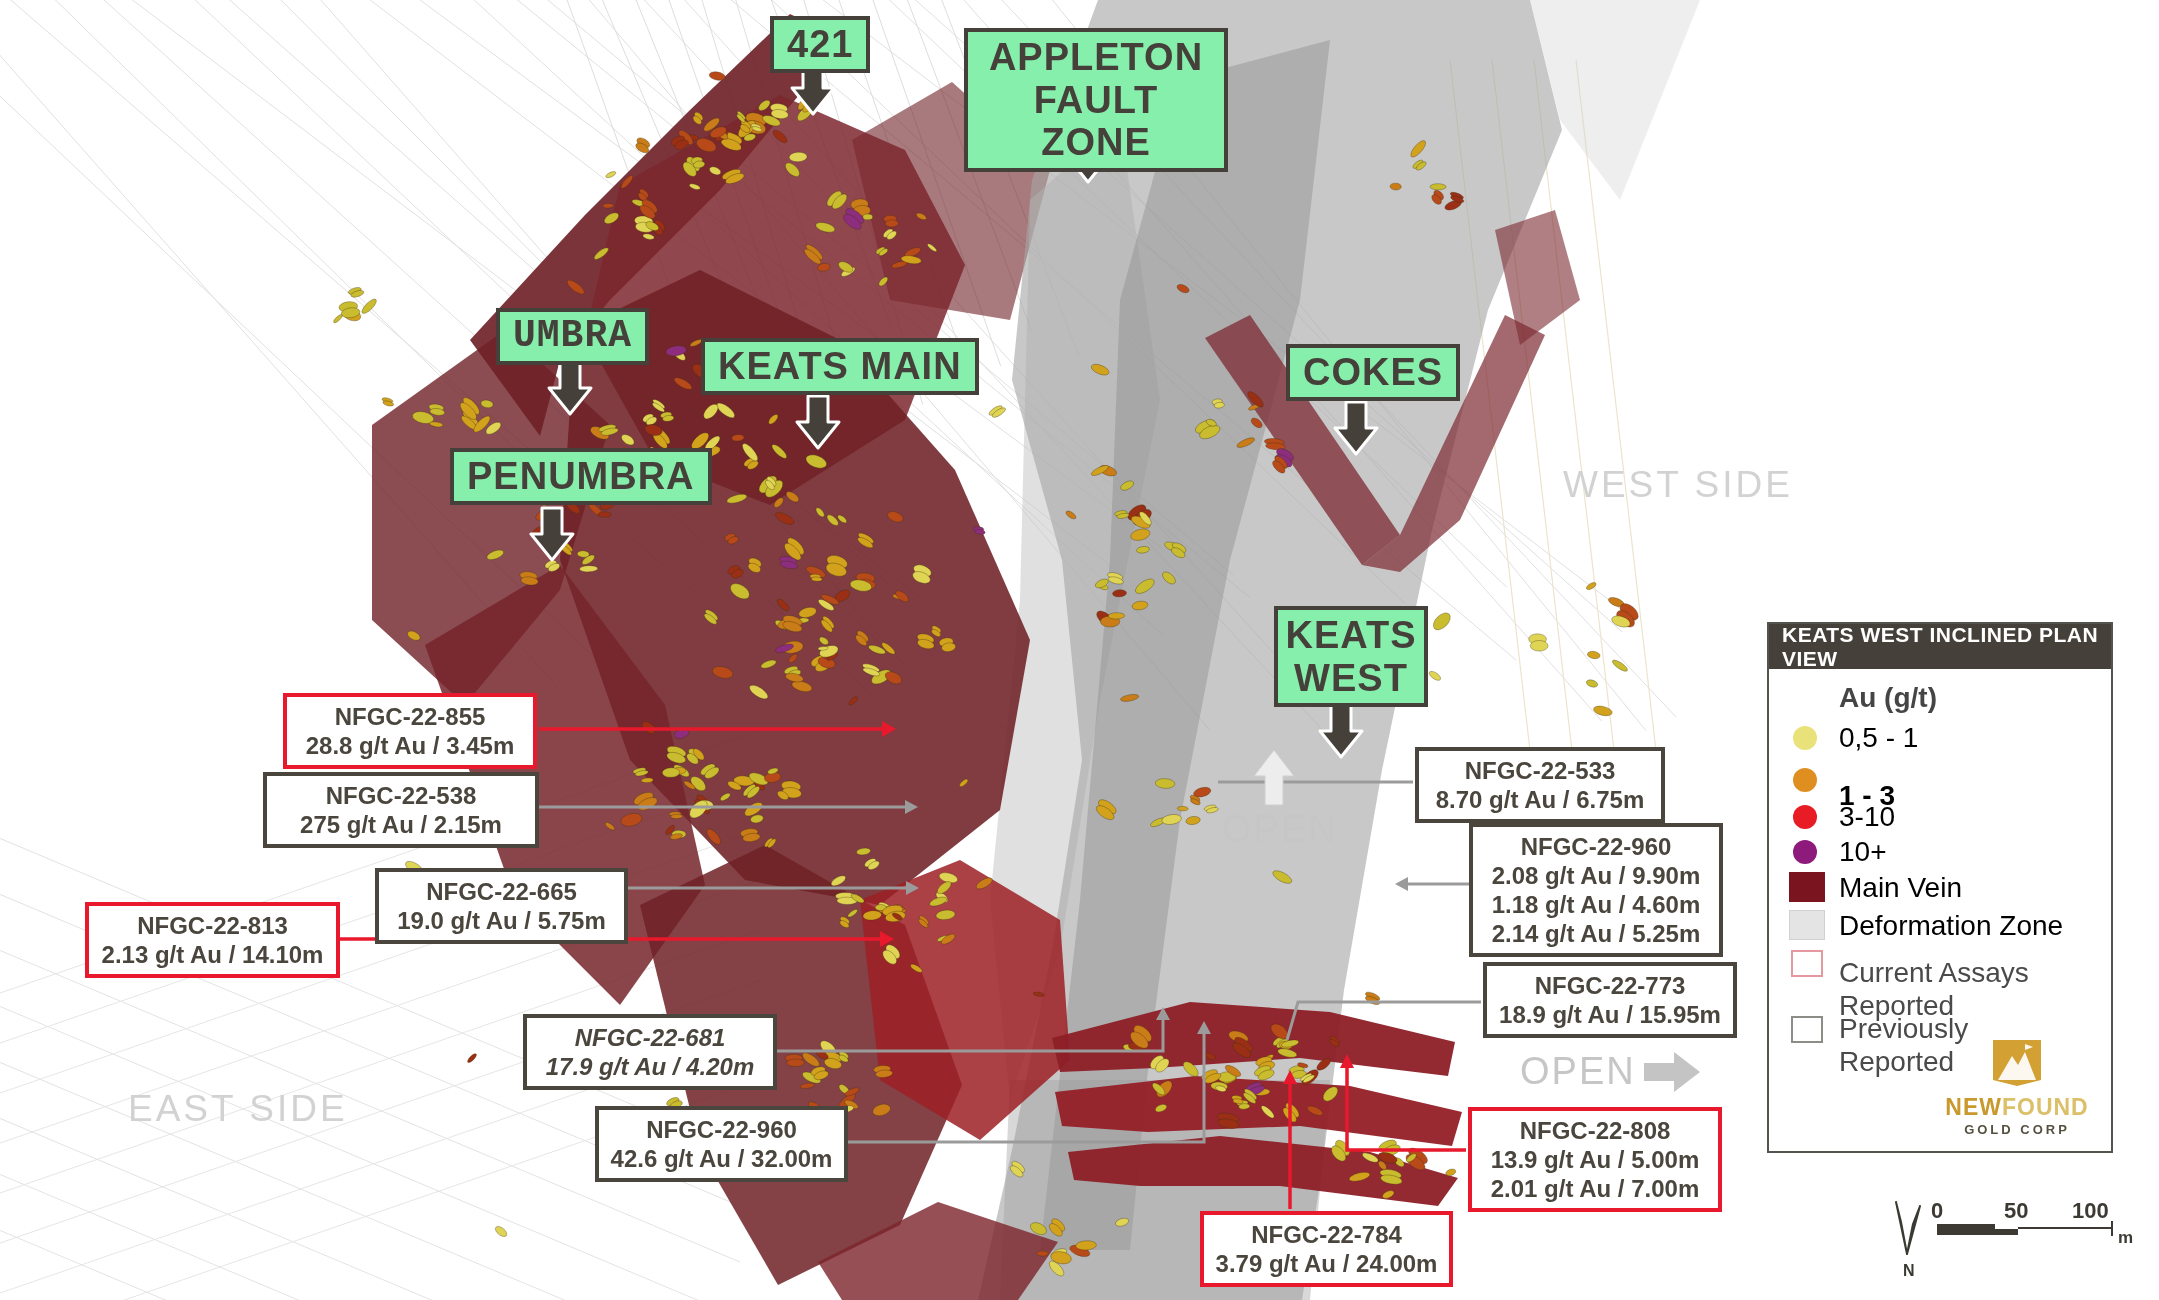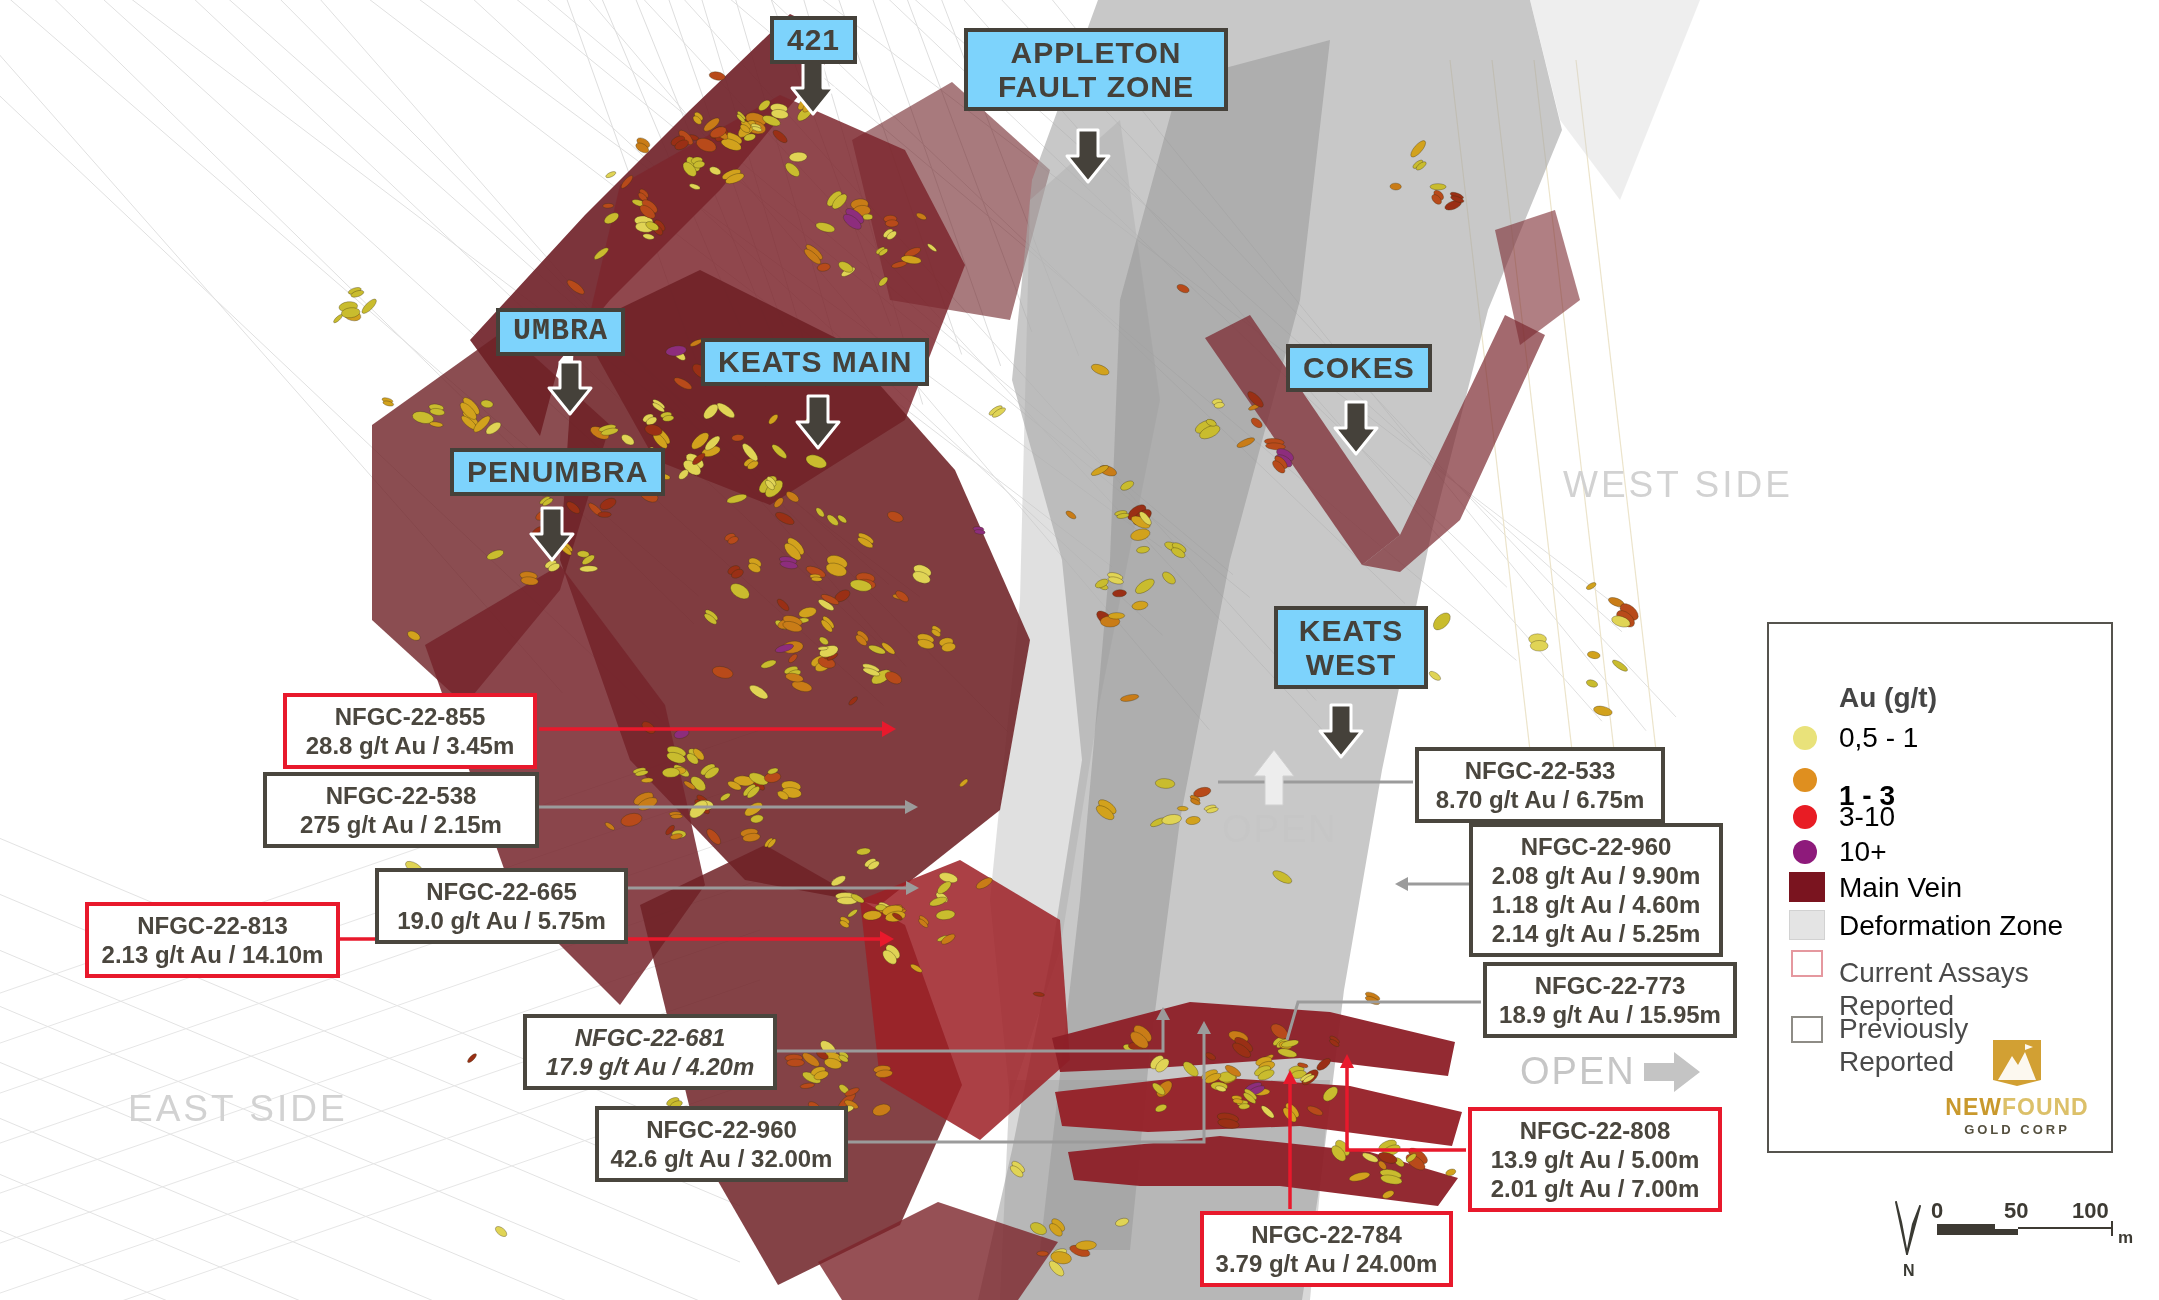--- a/index.html
+++ b/index.html
@@ -1,21 +1,21 @@
 <!DOCTYPE html>
 <html><head>
 <meta charset="utf-8">
 <style>
   html,body{margin:0;padding:0;background:#ffffff;}
   .canvas{position:relative;width:2159px;height:1300px;background:#ffffff;overflow:hidden;
           font-family:"Liberation Sans", sans-serif;}
   svg.scene{position:absolute;left:0;top:0;}
   
-  .map-label{position:absolute;background:#7dd3fc;border:4px solid #45413a;color:#45413a;
-             font-weight:bold;font-size:30px;line-height:1.12;padding:3px 13px;text-align:center;
+  .map-label{position:absolute;background:#86efac;border:4px solid #45413a;color:#45413a;
+             font-weight:bold;font-size:38px;line-height:1.12;padding:3px 13px;text-align:center;
              white-space:nowrap;letter-spacing:1px;}
   .map-label.two-line{white-space:normal;padding:4px 6px;}
   
   .side-text{position:absolute;color:#d2d2d2;font-size:37px;letter-spacing:3px;font-weight:normal;}
   .open-text{position:absolute;color:#c6c6c6;font-size:38px;letter-spacing:2px;font-weight:normal;}
   
   .callout{position:absolute;background:#ffffff;border:4px solid #4a463e;color:#4a463e;
            text-align:center;font-weight:bold;font-size:24px;line-height:1.21;padding:5px 4px;
            box-sizing:border-box;}
   .callout.current{border-color:#e8192c;}
@@ -809,20 +809,21 @@
     <div class="c-id">NFGC-22-808</div>
     <div class="c-v">13.9 g/t Au / 5.00m</div>
     <div class="c-v">2.01 g/t Au / 7.00m</div>
   </div>
   <div class="callout current" style="left:1200px;top:1211px;width:253px;">
     <div class="c-id">NFGC-22-784</div>
     <div class="c-v">3.79 g/t Au / 24.00m</div>
   </div>
 
   <div class="legend">
+    <div class="legend-header">KEATS WEST INCLINED PLAN VIEW</div>
     <div class="lg-au">Au (g/t)</div>
 
     <div class="lg-dot dot-0" style="top:102px;"></div>
     <div class="lg-row-label" style="top:98px;">0,5 - 1</div>
     <div class="lg-dot dot-1" style="top:144px;"></div>
     <div class="lg-row-label" style="top:156px;font-weight:bold;">1 - 3</div>
     <div class="lg-dot dot-2" style="top:181px;"></div>
     <div class="lg-row-label" style="top:177px;">3-10</div>
     <div class="lg-dot dot-3" style="top:216px;"></div>
     <div class="lg-row-label" style="top:212px;">10+</div>

